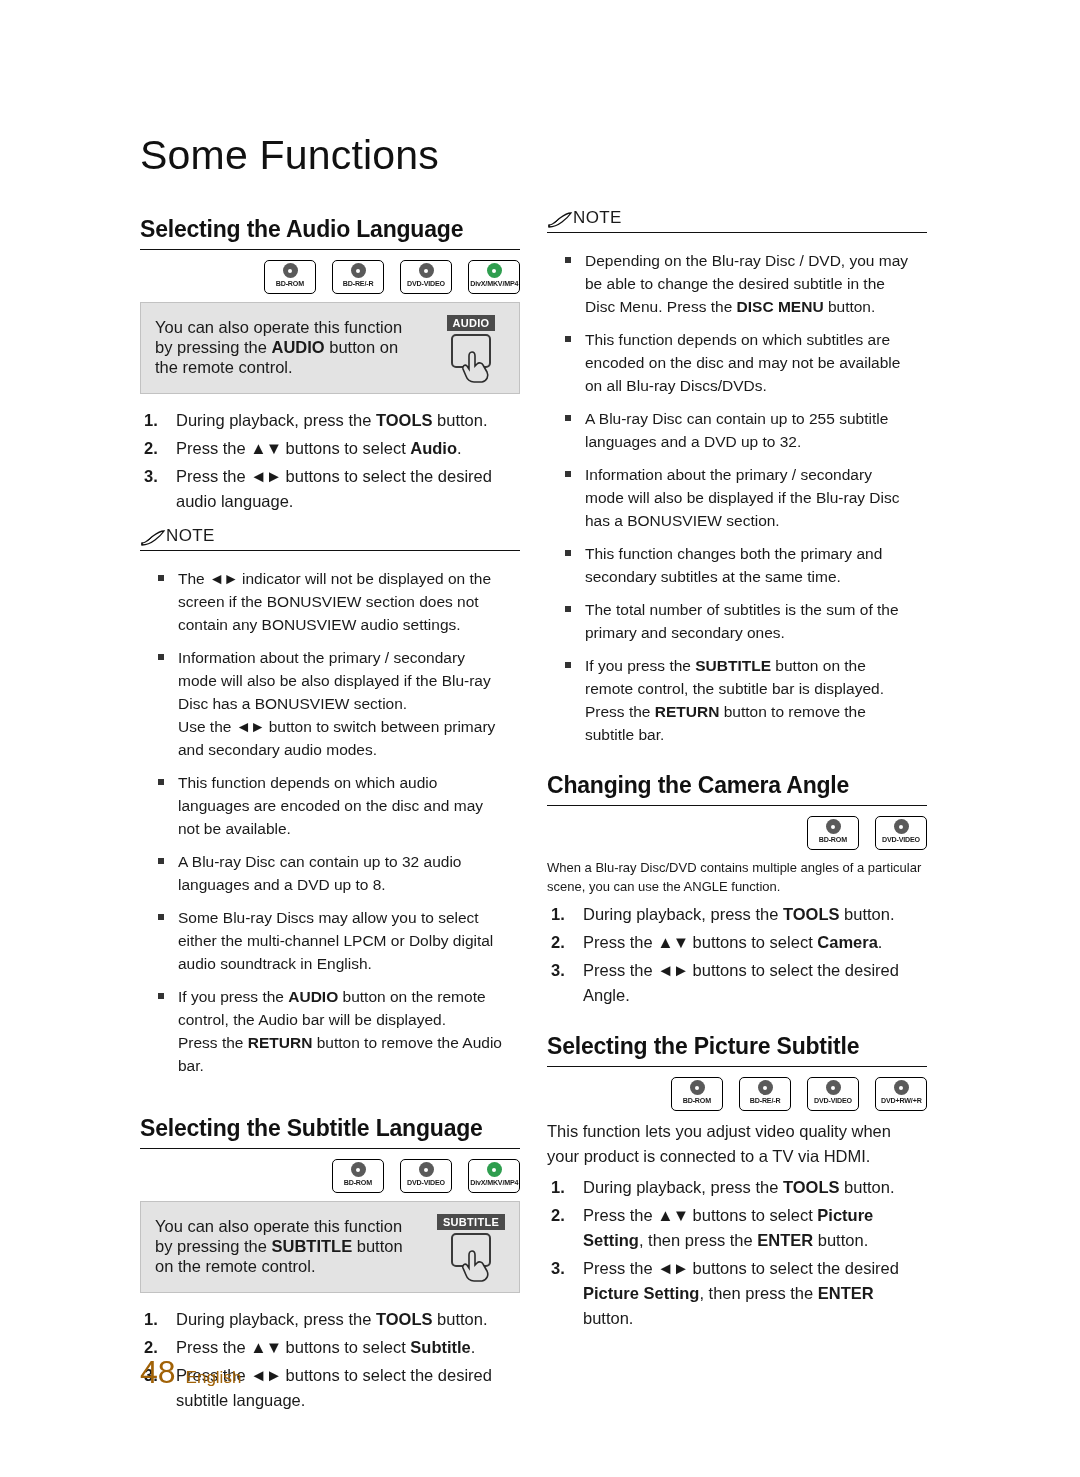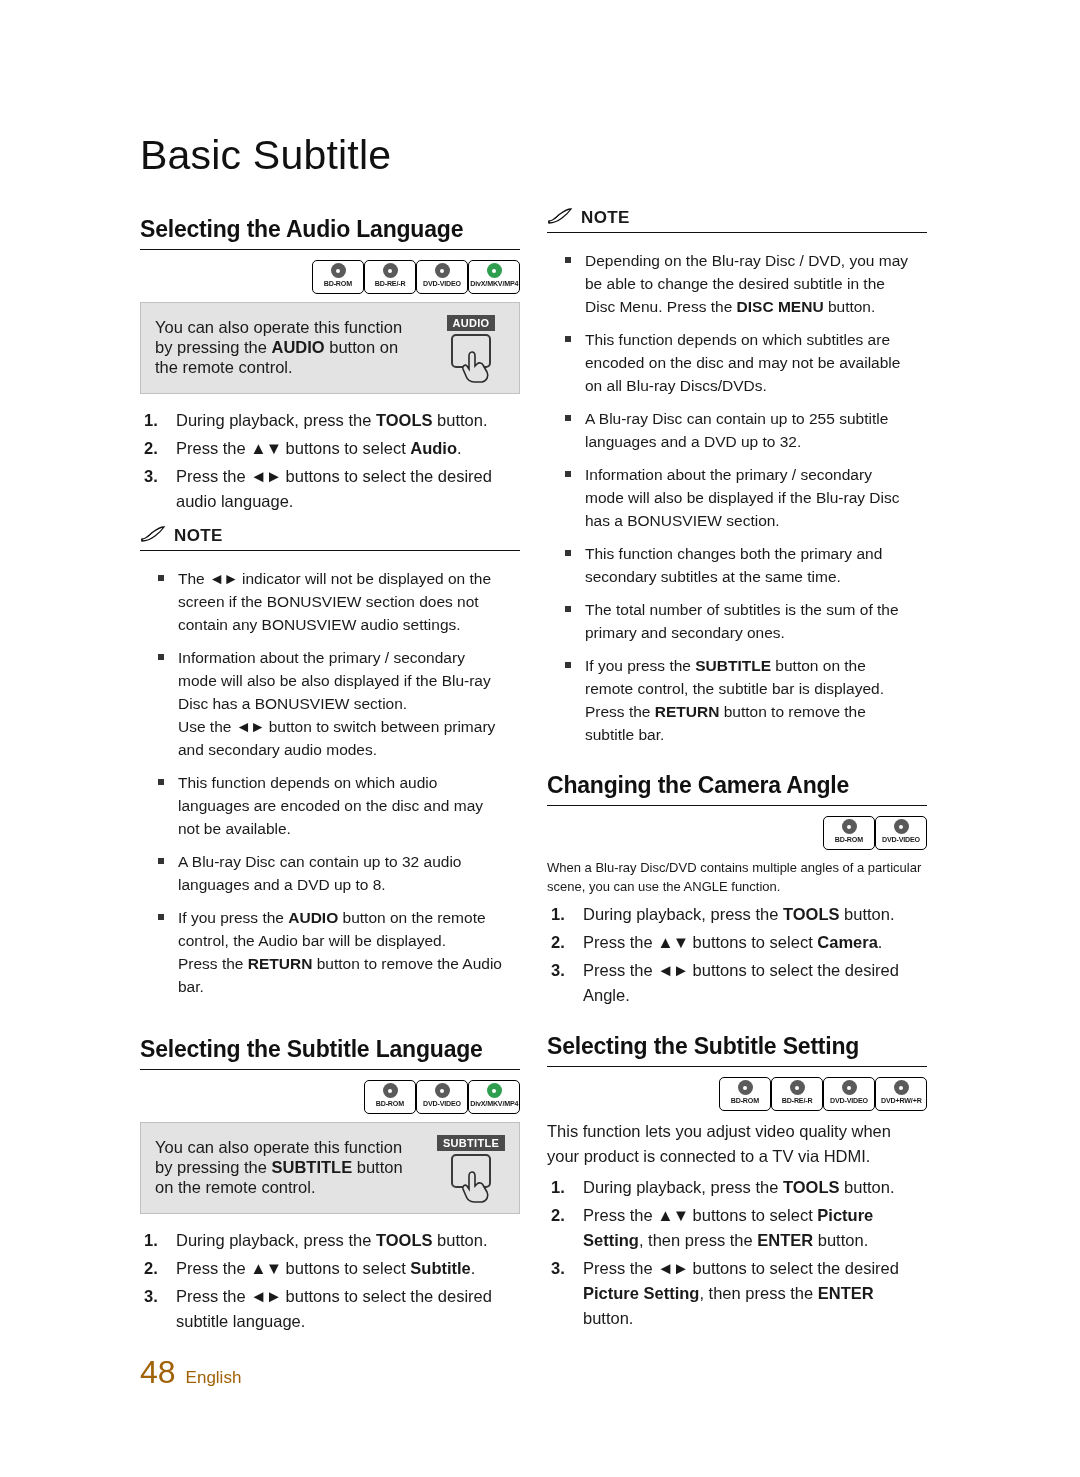--- a/index.html
+++ b/index.html
@@ -49,21 +49,21 @@
     border: 0;
     border-top: 1.5px solid #111;
     margin: 0 0 10px 0;
     height: 0;
   }
 
   
   .badge-row {
     display: flex;
     justify-content: flex-end;
-    gap: 0;
+    gap: 16px;
     margin: 6px 0 8px 0;
   }
   .badge {
     width: 52px;
     height: 34px;
     border: 1.2px solid #000;
     border-radius: 5px;
     background: #fff;
     display: flex;
     flex-direction: column;
@@ -163,25 +163,24 @@
   ol.steps > li .num {
     position: absolute;
     left: 4px;
     top: 0;
     font-weight: bold;
   }
 
   
   .note-head {
     display: flex;
-    align-items: flex-start;
-    gap: 8px;
+    align-items: flex-end;
     margin: 12px 0 2px 0;
     font-size: 17px;
-    font-weight: bold;
+    font-weight: normal;
     letter-spacing: 0.4px;
   }
   .pencil {
     width: 26px;
     height: 16px;
   }
   .note-rule {
     border: 0;
     border-top: 1px solid #111;
     margin: 4px 0 7px 0;
@@ -227,21 +226,21 @@
     color: #a16207;
   }
   .spacer-sm { height: 10px; }
   .spacer-md { height: 22px; }
 </style>
 </head>
 <body>
 
 <div class="page">
 
-  <div class="chapter-title">Basic Subtitle</div>
+  <div class="chapter-title">Some Functions</div>
 
   <div class="col col-left">
 
     <div>
       <h2 class="section">Selecting the Audio Language</h2>
       <hr class="rule">
 
       <div class="badge-row">
         <div class="badge">
           <span class="disc"></span>
@@ -287,20 +286,21 @@
         </svg>
         <span>NOTE</span>
       </div>
       <hr class="note-rule">
 
       <ul class="notes">
         <li><span class="sq"></span>The <span class="arrows">◄►</span> indicator will not be displayed on the screen if the BONUSVIEW section does not contain any BONUSVIEW audio settings.</li>
         <li><span class="sq"></span>Information about the primary / secondary mode will also be also displayed if the Blu-ray Disc has a BONUSVIEW section.<br>Use the <span class="arrows">◄►</span> button to switch between primary and secondary audio modes.</li>
         <li><span class="sq"></span>This function depends on which audio languages are encoded on the disc and may not be available.</li>
         <li><span class="sq"></span>A Blu-ray Disc can contain up to 32 audio languages and a DVD up to 8.</li>
+        <li><span class="sq"></span>Some Blu-ray Discs may allow you to select either the multi-channel LPCM or Dolby digital audio soundtrack in English.</li>
         <li><span class="sq"></span>If you press the <b>AUDIO</b> button on the remote control, the Audio bar will be displayed.<br>Press the <b>RETURN</b> button to remove the Audio bar.</li>
       </ul>
     </div>
 
     <div class="spacer-md"></div>
 
     <div>
       <h2 class="section">Selecting the Subtitle Language</h2>
       <hr class="rule">
 
@@ -383,21 +383,21 @@
       <ol class="steps">
         <li><span class="num">1.</span>During playback, press the <b>TOOLS</b> button.</li>
         <li><span class="num">2.</span>Press the <span class="arrows">▲▼</span> buttons to select <b>Camera</b>.</li>
         <li><span class="num">3.</span>Press the <span class="arrows">◄►</span> buttons to select the desired Angle.</li>
       </ol>
     </div>
 
     <div class="spacer-md"></div>
 
     <div>
-      <h2 class="section">Selecting the Subtitle Setting</h2>
+      <h2 class="section">Selecting the Picture Subtitle</h2>
       <hr class="rule">
 
       <div class="badge-row">
         <div class="badge">
           <span class="disc"></span>
           <span class="lbl">BD-ROM</span>
         </div>
         <div class="badge">
           <span class="disc"></span>
           <span class="lbl">BD-RE/-R</span>

